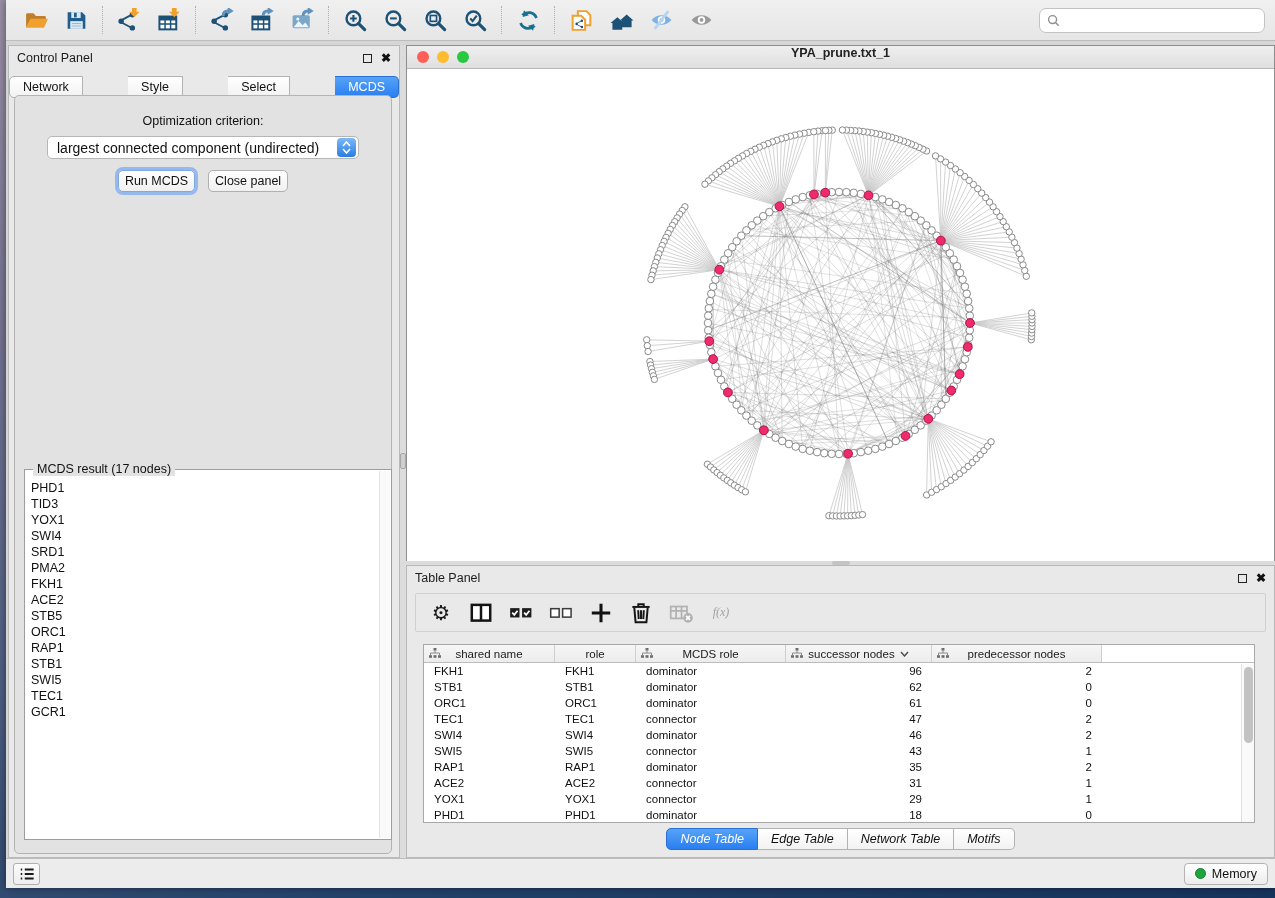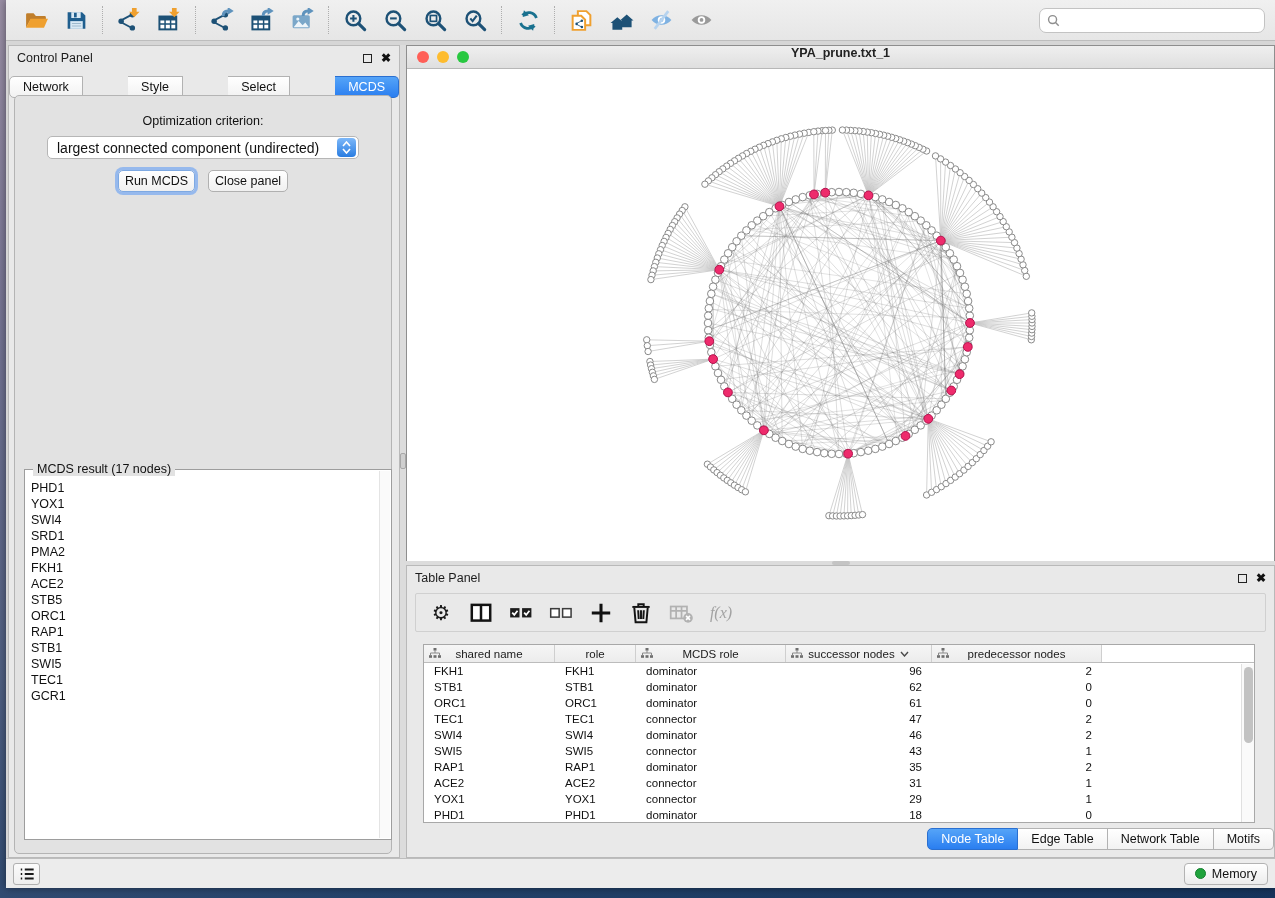--- a/index.html
+++ b/index.html
@@ -77,33 +77,33 @@
   .hsplit { position:absolute; left:400px; right:0; top:520px; height:4px; background:#dcdcdc; }
   .hsplit .grab { position:absolute; left:50%; top:0; width:18px; height:4px; margin-left:-9px;
     background:#c4c4c4; border-radius:2px; }
 
   
   .tpanel { position:absolute; left:400px; right:0; top:524px; bottom:30px; background:#e9e9e9;
     border:1px solid #b9b9b9; }
   .ttoolbar { position:absolute; left:8px; right:8px; top:27px; height:39px; background:#e9e9e9;
     border:1px solid #d0d0d0; border-radius:2px; display:flex; align-items:center; padding:0 12px; gap:14px; }
   .ttb-icon { width:26px; height:26px; display:flex; align-items:center; justify-content:center; }
-  .fx-glyph { font-family:"Liberation Serif", serif; font-style:italic; font-size:16px; color:#a2a2a2; }
+  .fx-glyph { font-family:"Liberation Serif", serif; font-style:italic; font-size:12px; color:#a2a2a2; }
   .table-wrap { position:absolute; left:16px; right:19px; top:78px; bottom:34px; background:#fff;
     border:1px solid #a8a8a8; overflow:hidden; }
   .thead { display:flex; height:18px; border-bottom:1px solid #bcbcbc; }
   .th { position:relative; background:linear-gradient(#f6f6f6,#ececec); border-right:1px solid #cfcfcf;
     display:flex; align-items:center; justify-content:center; font-size:11.5px; color:#1a1a1a; gap:5px; }
   .th .hicon { position:absolute; left:5px; top:3px; }
   .tbody .tr { display:flex; height:16px; }
   .td { font-size:11.5px; color:#111; line-height:16px; padding:0 10px; white-space:nowrap; overflow:hidden; }
   .td.num { text-align:right; }
   .tscroll { position:absolute; top:19px; right:0; bottom:0; width:13px; background:#fafafa; border-left:1px solid #e0e0e0; }
   .tscroll .thumb { position:absolute; top:3px; left:1.5px; width:9px; height:76px; background:#c2c2c2; border-radius:5px; }
-  .ttabs { position:absolute; left:0; right:0; bottom:7px; display:flex; justify-content:flex-end; }
+  .ttabs { position:absolute; left:0; right:0; bottom:7px; display:flex; justify-content:center;font-style:italic; }
 
   
   .statusbar { position:absolute; left:0; right:0; bottom:0; height:30px; background:#ececec;
     border-top:1px solid #bdbdbd; display:flex; align-items:center; padding:0 7px; }
   .menu-btn { width:27px; height:22px; background:linear-gradient(#fbfbfb,#eee); border:1px solid #b0b0b0;
     border-radius:3px; display:flex; align-items:center; justify-content:center; }
   .memory-btn { margin-left:auto; height:22px; background:linear-gradient(#ffffff,#ececec);
     border:1px solid #b3b3b3; border-radius:4px; display:flex; align-items:center; gap:6px; padding:0 10px; }
   .memory-dot { width:11px; height:11px; border-radius:50%; background:#1fa33c; border:1px solid #158030; }
   .memory-label { font-size:12.5px; color:#111; }
@@ -325,20 +325,21 @@
             </span>
           </div>
           <div class="btn-row">
             <button class="mac-btn focused">Run MCDS</button>
             <button class="mac-btn">Close panel</button>
           </div>
           <div class="groupbox">
             <span class="fake" style="position:absolute;top:-8px;left:8px;background:#e2e2e2;padding:0 4px;font-size:12.5px;color:#111;">MCDS result (17 nodes)</span>
             <div class="mcds-list" id="mcds-list">
                 <div class="mcds-item">PHD1</div>
+                <div class="mcds-item">TID3</div>
                 <div class="mcds-item">YOX1</div>
                 <div class="mcds-item">SWI4</div>
                 <div class="mcds-item">SRD1</div>
                 <div class="mcds-item">PMA2</div>
                 <div class="mcds-item">FKH1</div>
                 <div class="mcds-item">ACE2</div>
                 <div class="mcds-item">STB5</div>
                 <div class="mcds-item">ORC1</div>
                 <div class="mcds-item">RAP1</div>
                 <div class="mcds-item">STB1</div>

